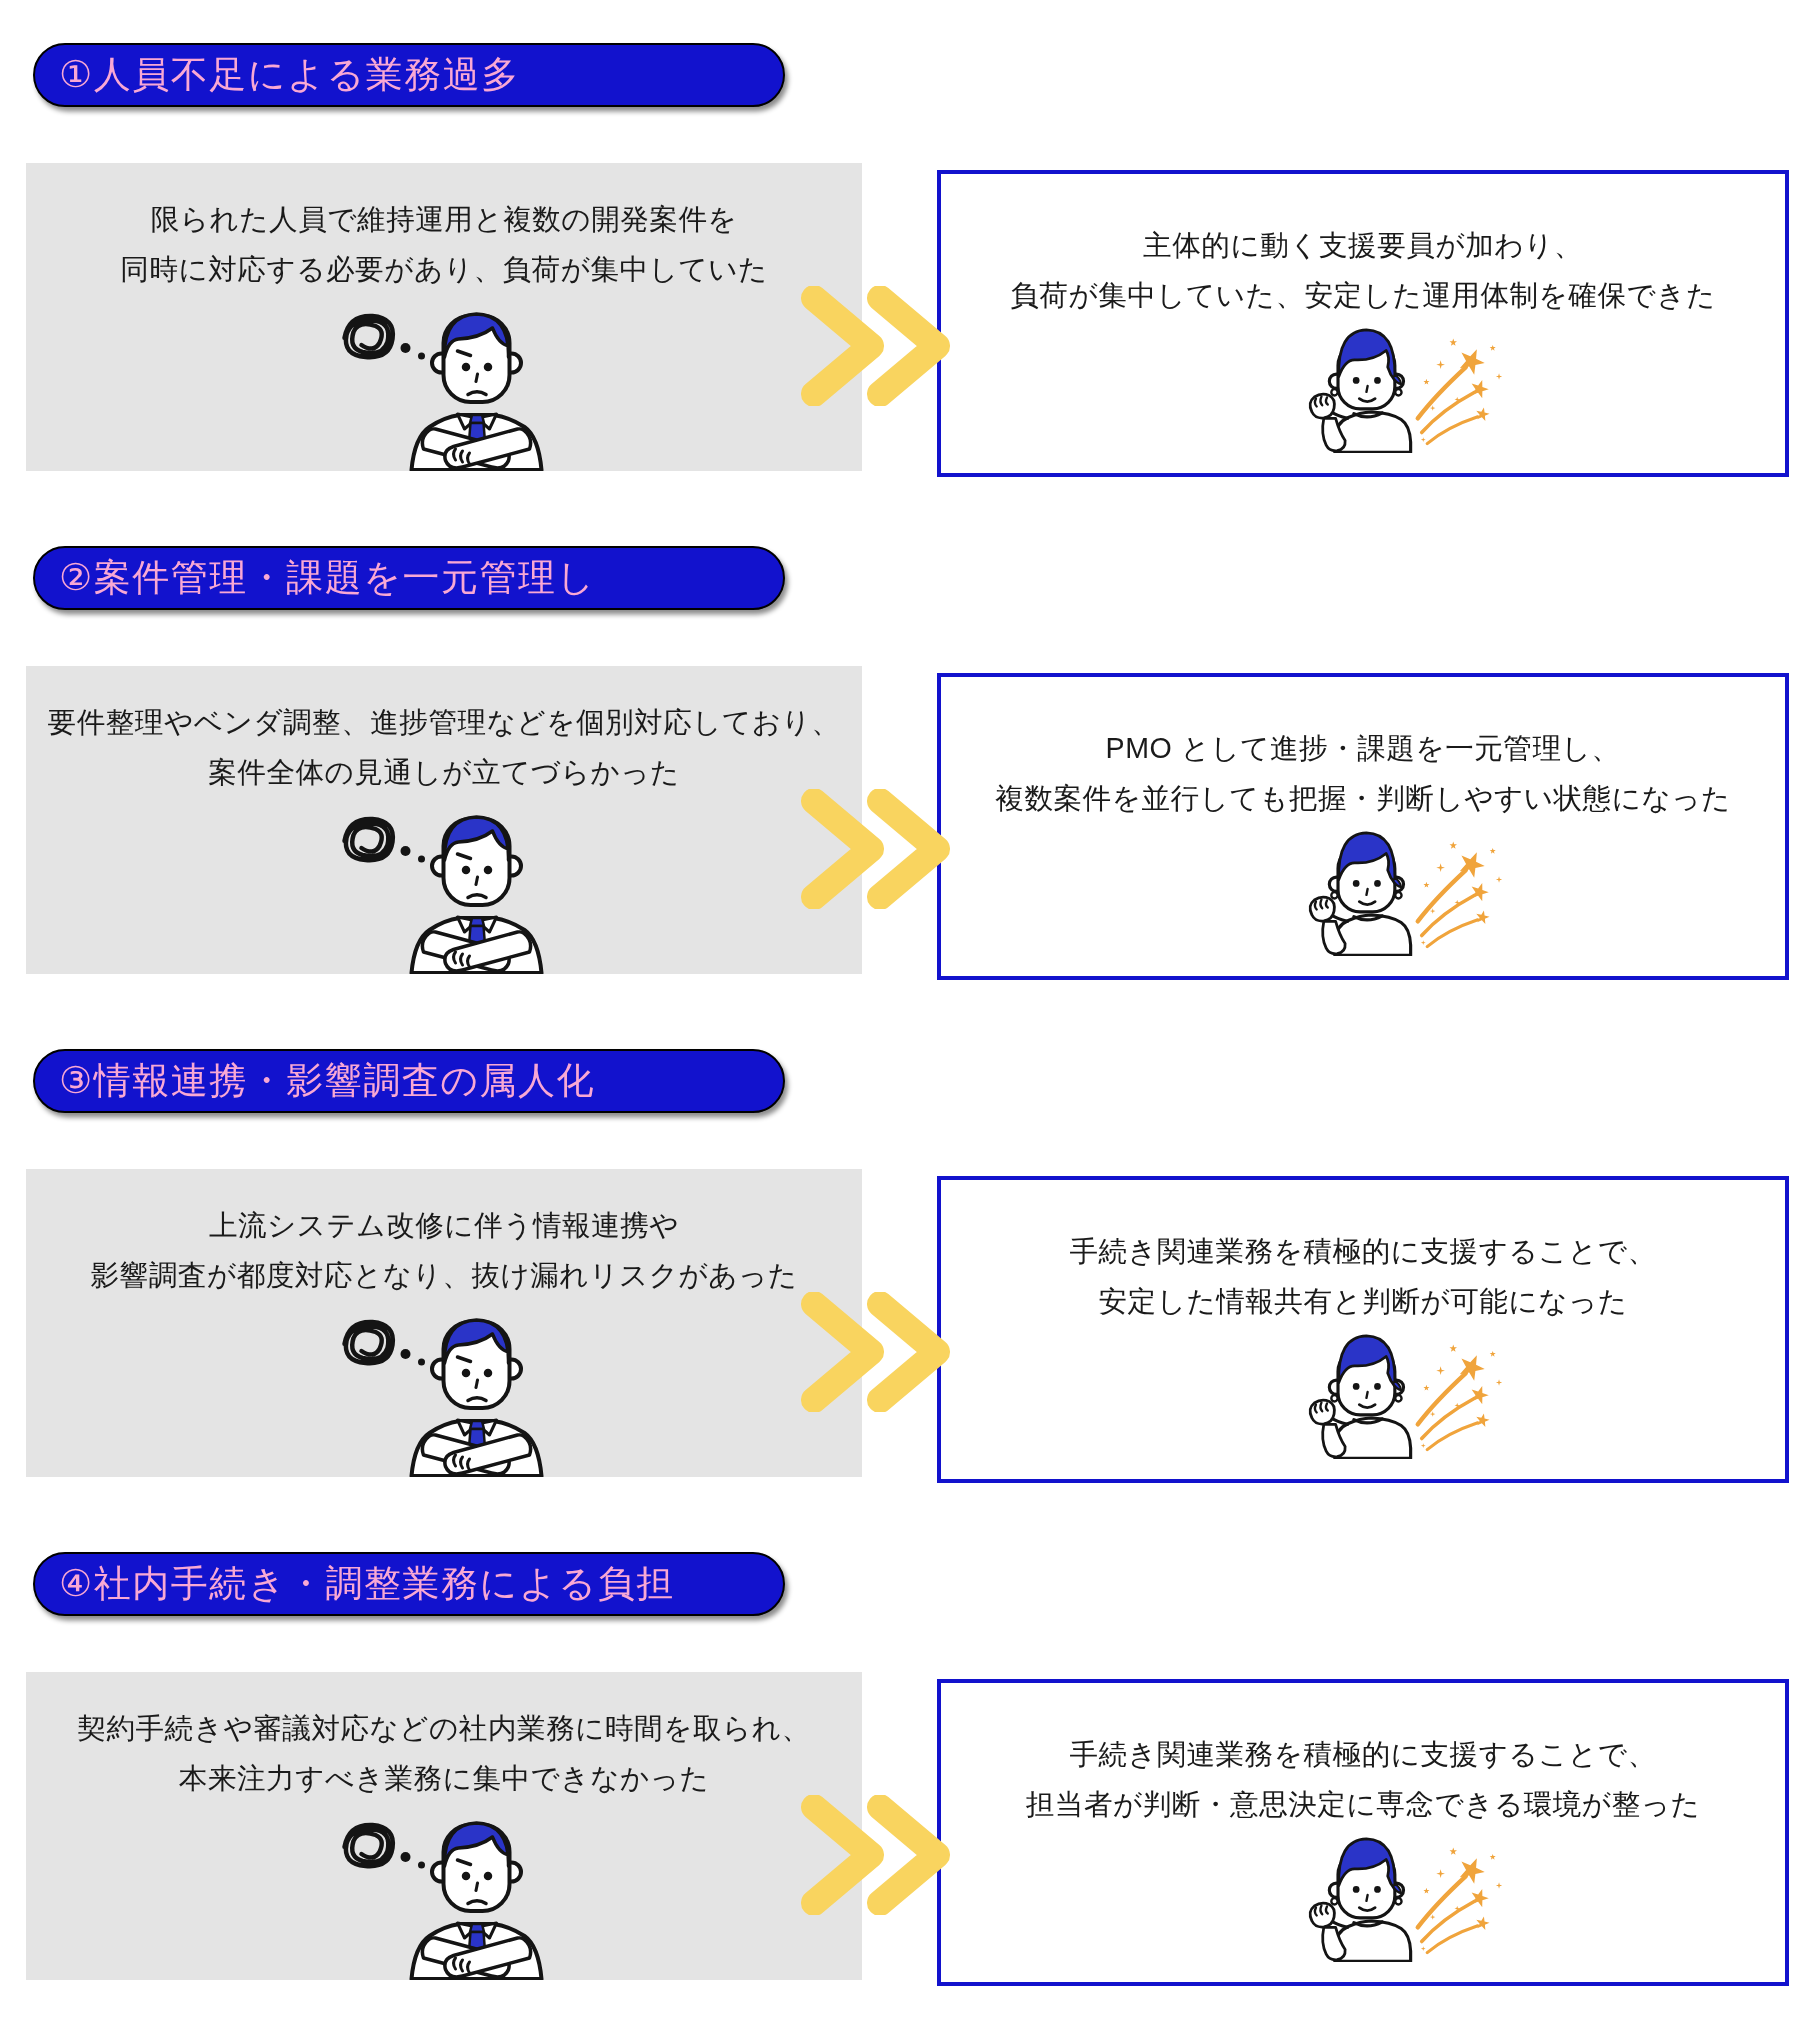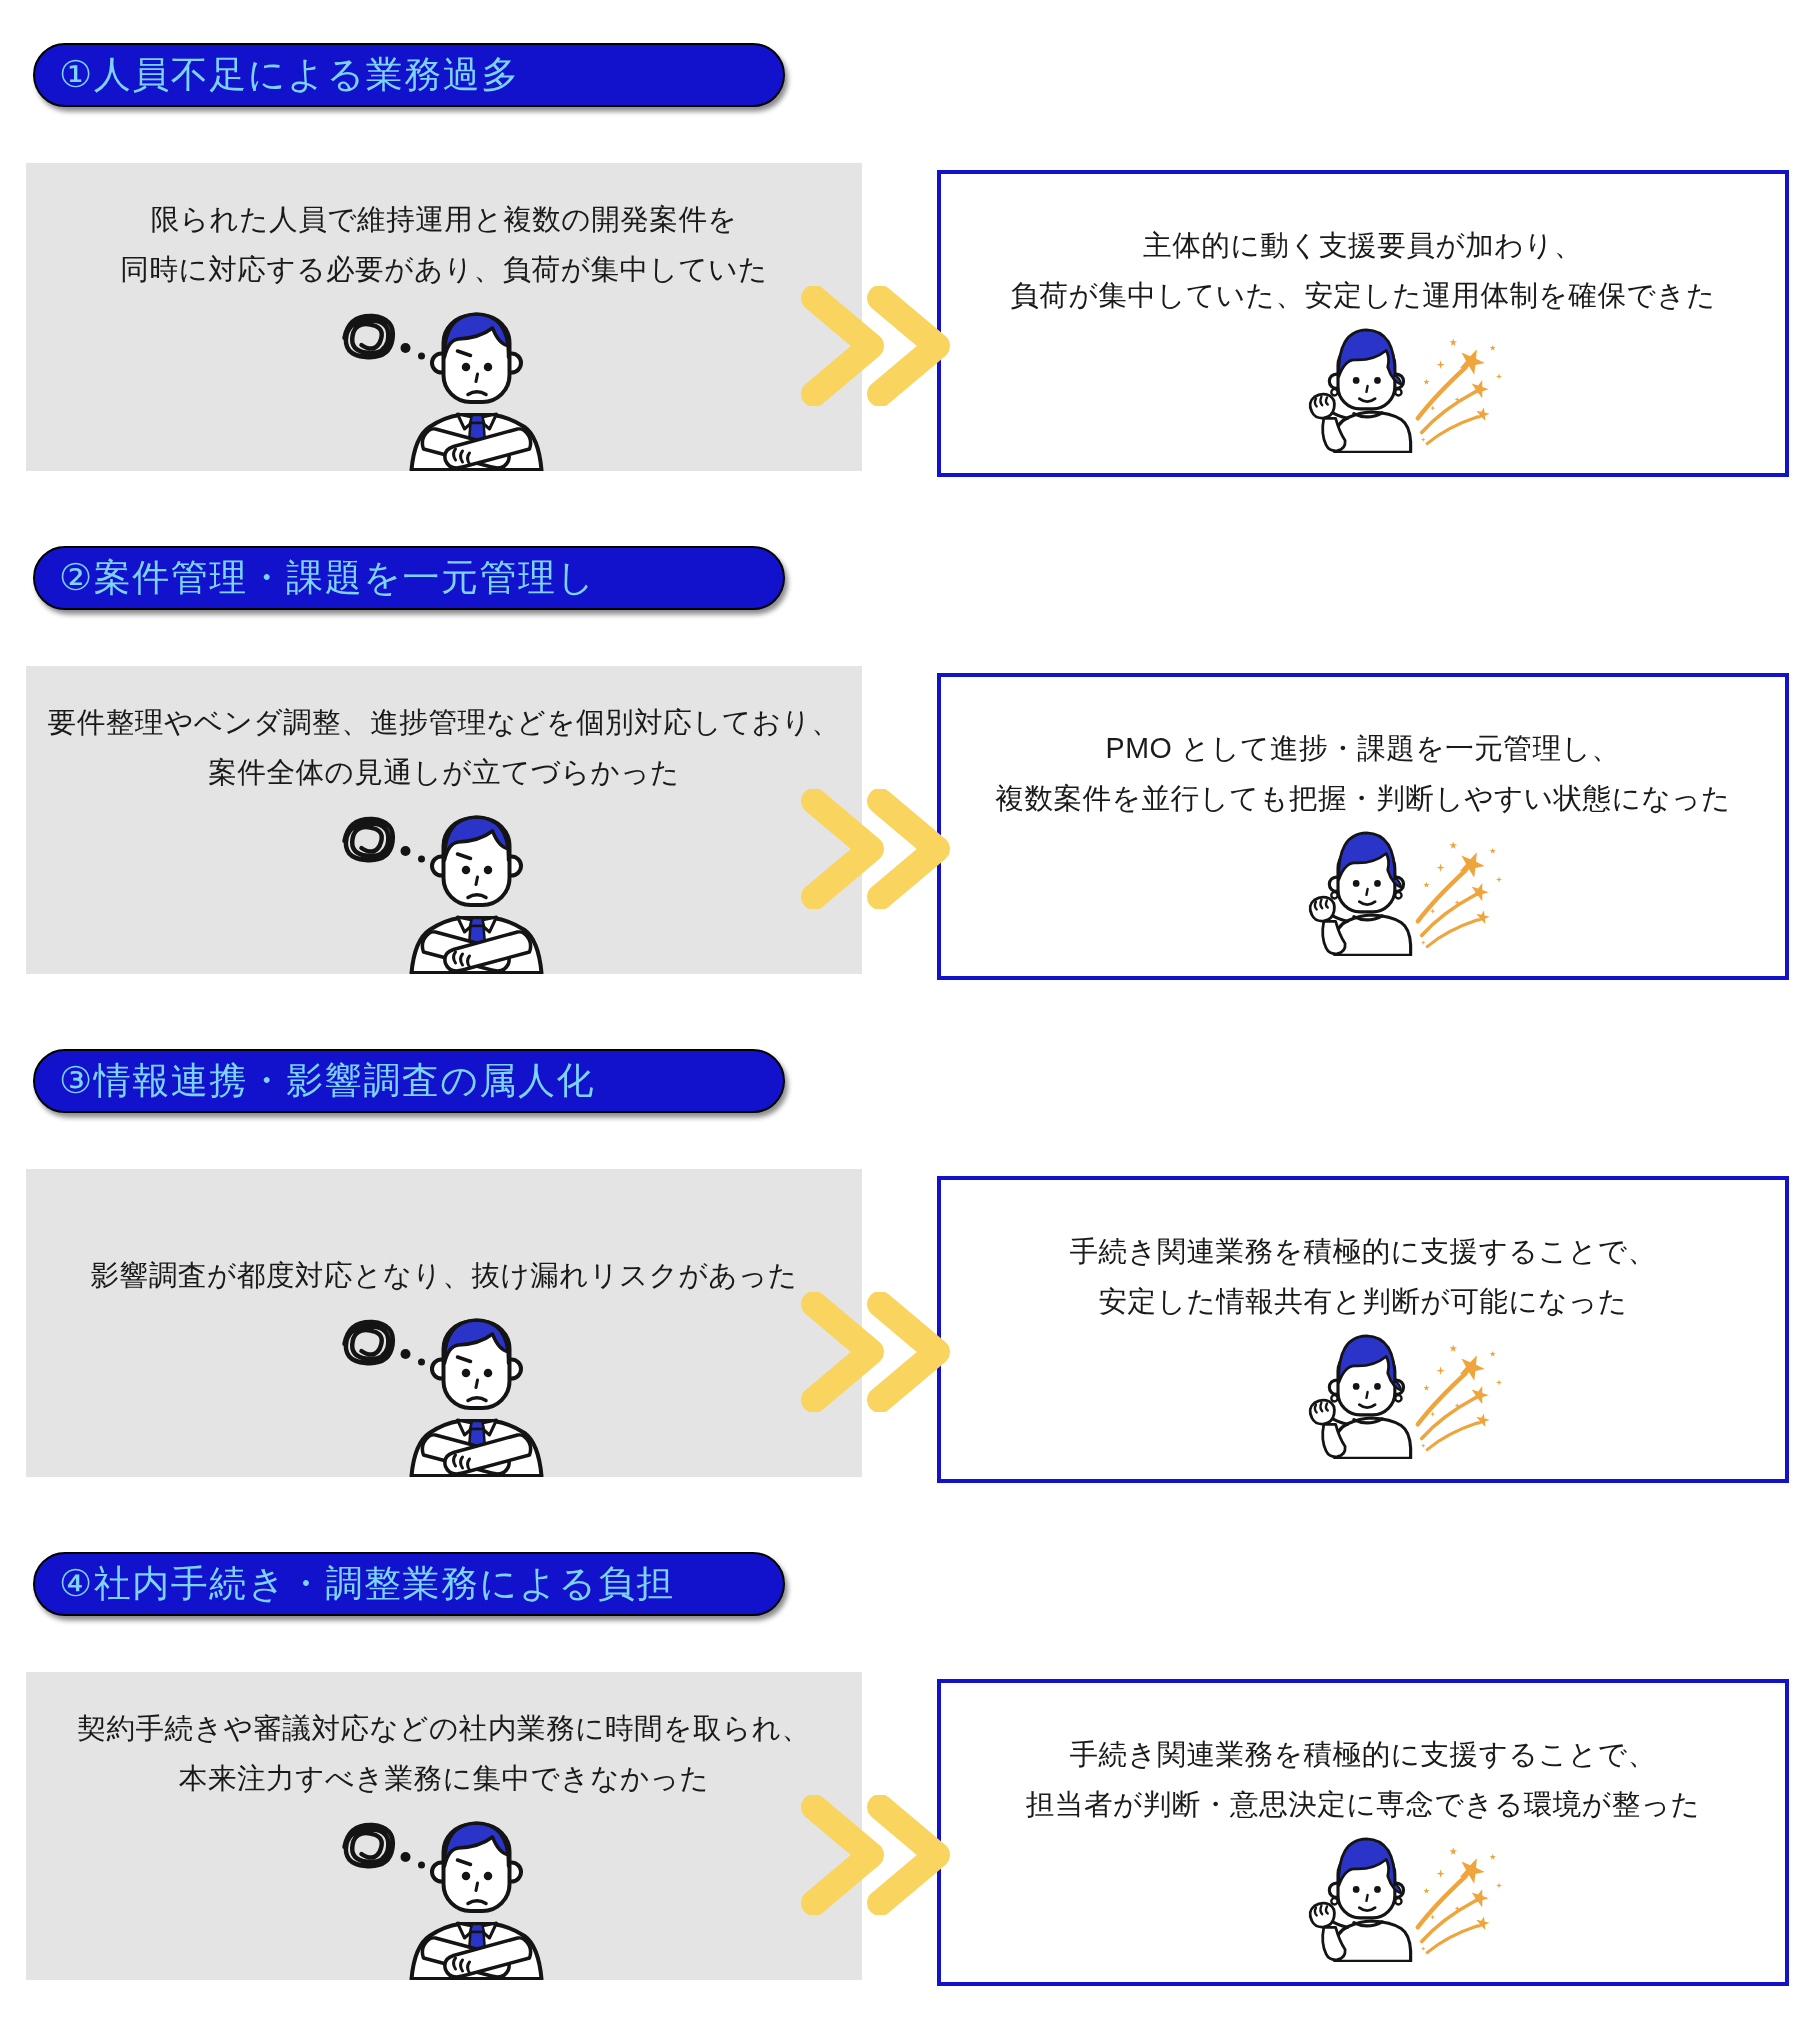--- a/index.html
+++ b/index.html
@@ -25,21 +25,21 @@
     margin-left:33px;
     width:752px;height:64px;
     background:var(--blue);
     border:2px solid #000;
     border-radius:33px;
     box-shadow:3px 4.5px 5px rgba(0,0,0,.45);
     display:flex;align-items:center;
     padding-left:24px;
   }
   .pill-text{
-    color:#7dd3fc;
+    color:#f9a8d4;
     font-size:37px;
     letter-spacing:1.5px;
     white-space:nowrap;
   }
   .row{position:relative;height:308px;margin-top:56px;}
   .gray-box{
     position:absolute;left:26px;top:0;
     width:836px;height:308px;
     background:var(--gray);
   }
@@ -240,21 +240,21 @@
     </div>
   </section>
 
   <section class="sec">
     <div class="pill">
       <span class="pill-text">③情報連携・影響調査の属人化</span>
     </div>
     <div class="row">
       <div class="gray-box">
         <div class="body-text">
-          <br>
+          <span>上流システム改修に伴う情報連携や</span><br>
           <span>影響調査が都度対応となり、抜け漏れリスクがあった</span>
         </div>
         <svg class="worried-svg" viewBox="0 0 470 350">
             <use href="#worried-person" xlink:href="#worried-person"></use>
           </svg>
       </div>
       <svg class="arrow-svg" viewBox="0 0 330 240">
           <use href="#dbl-chevron" xlink:href="#dbl-chevron"></use>
         </svg>
       <div class="blue-box">

